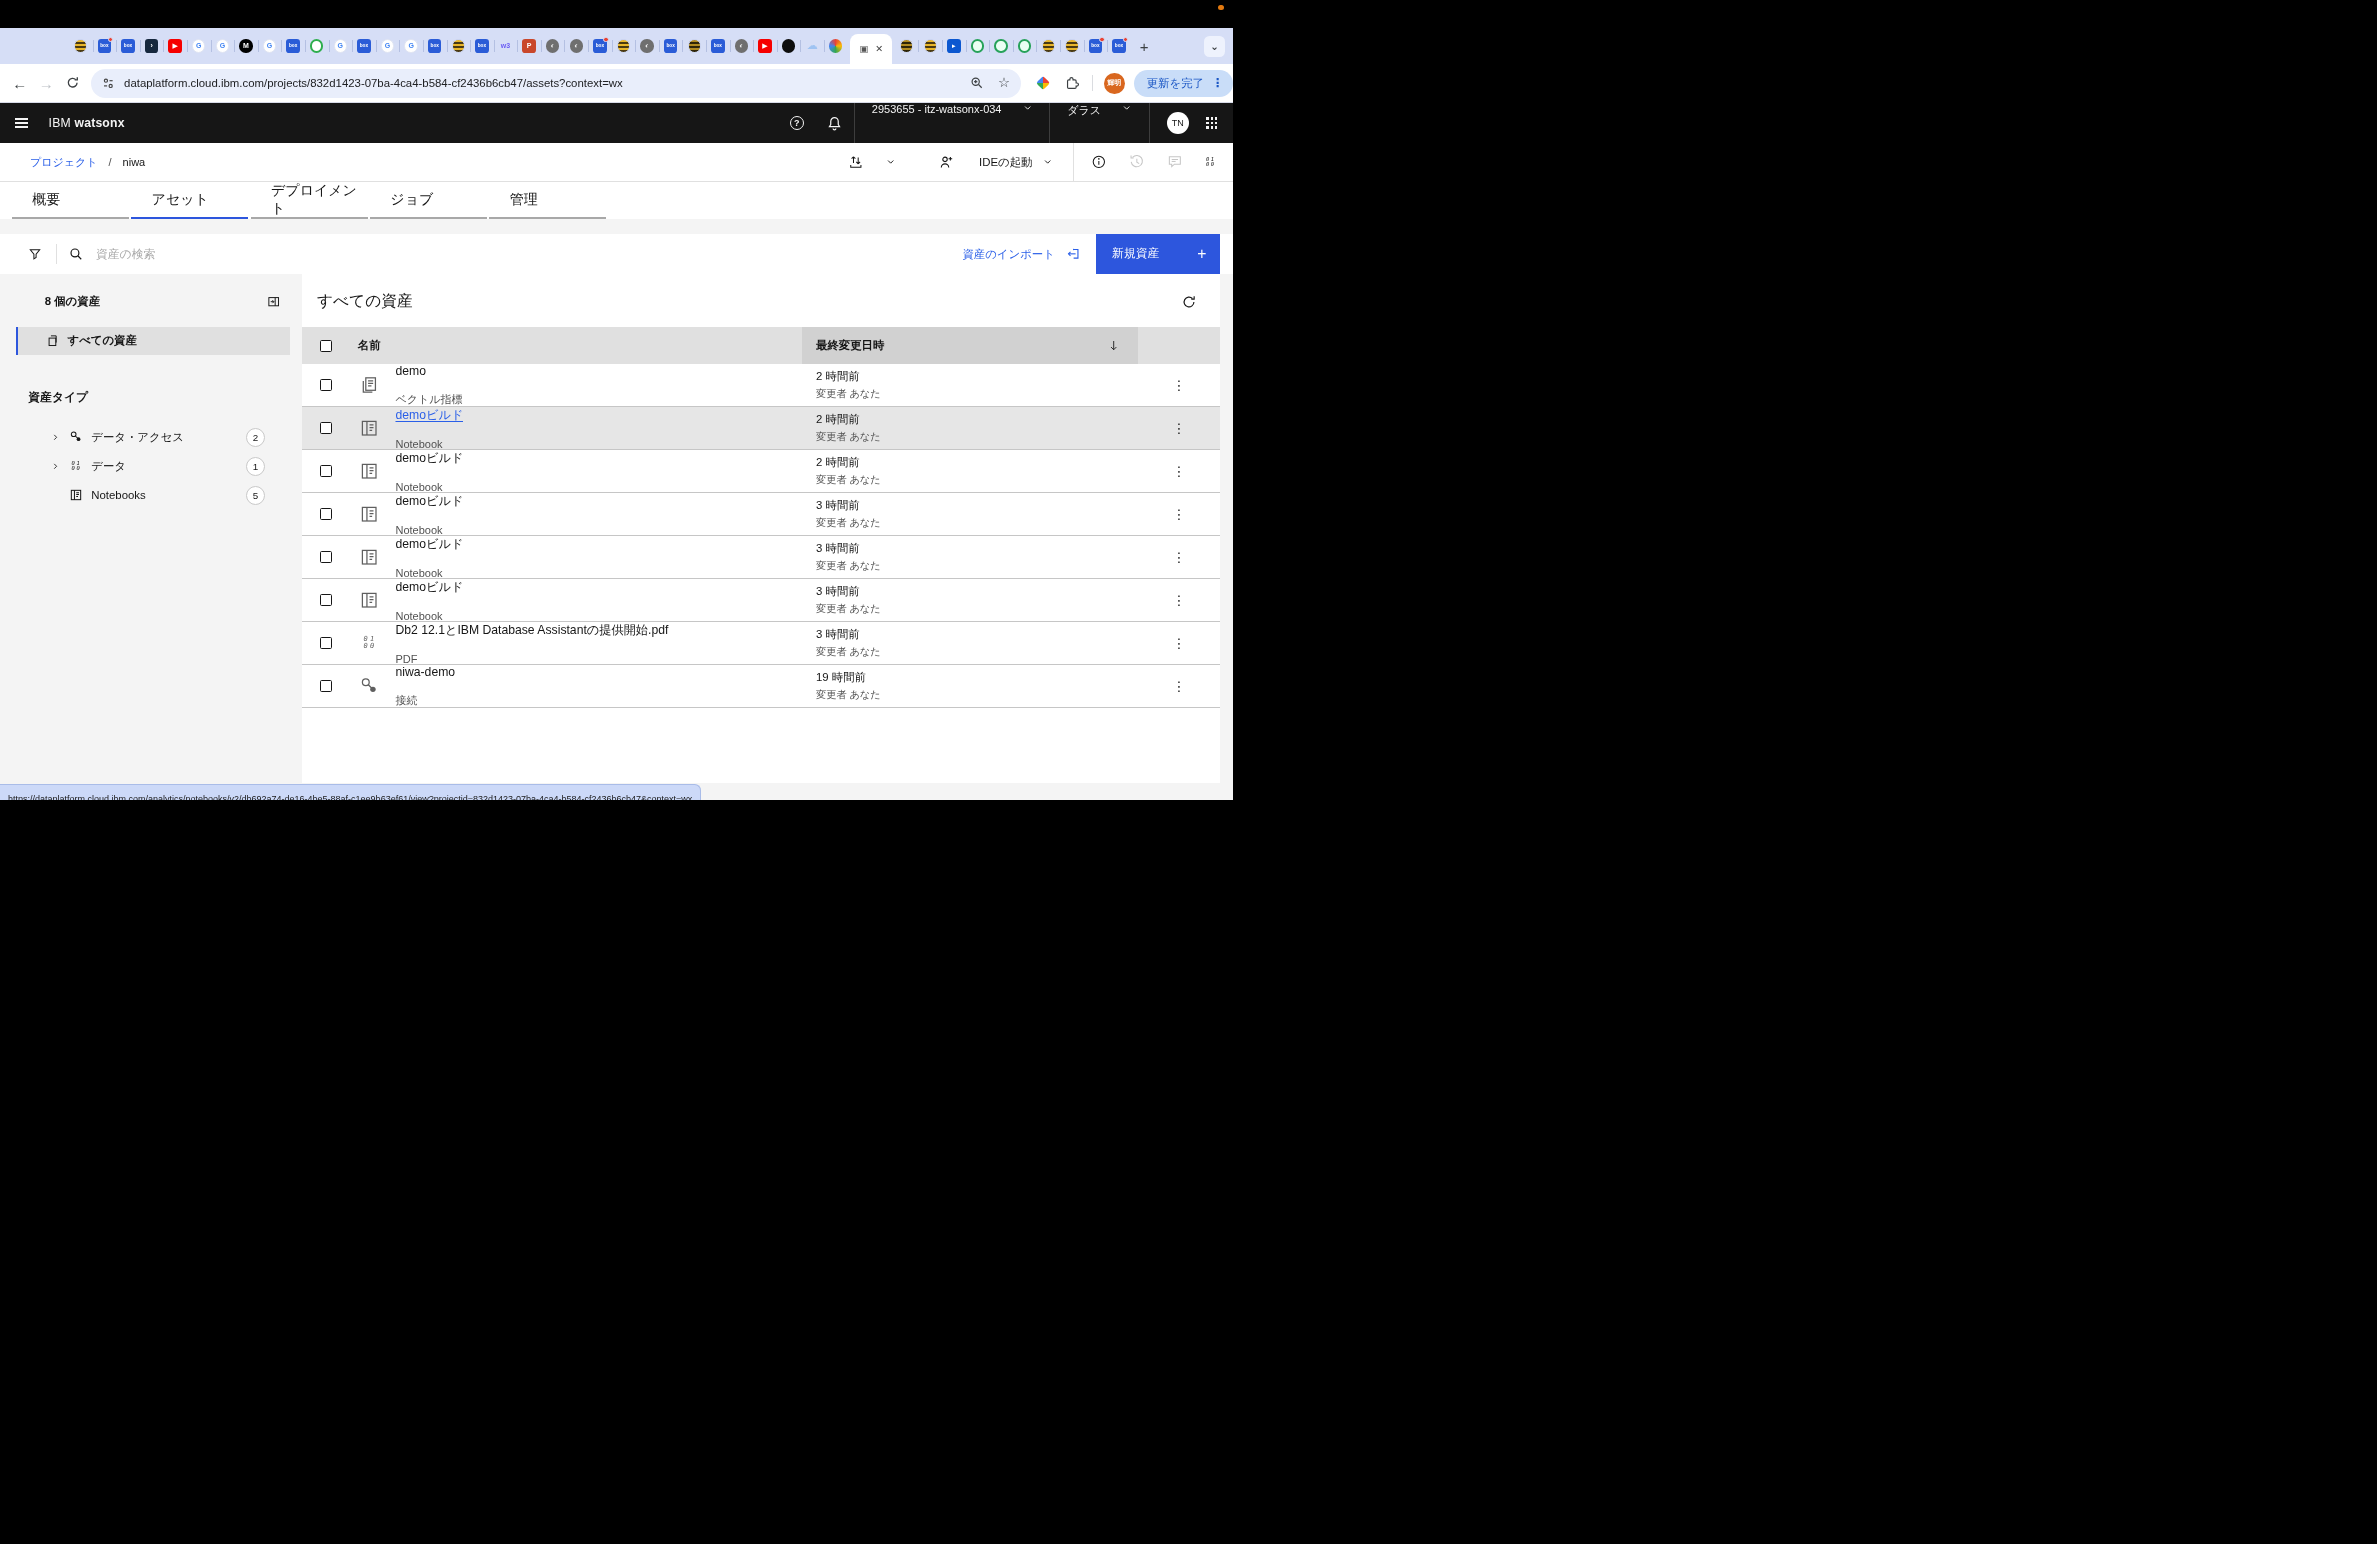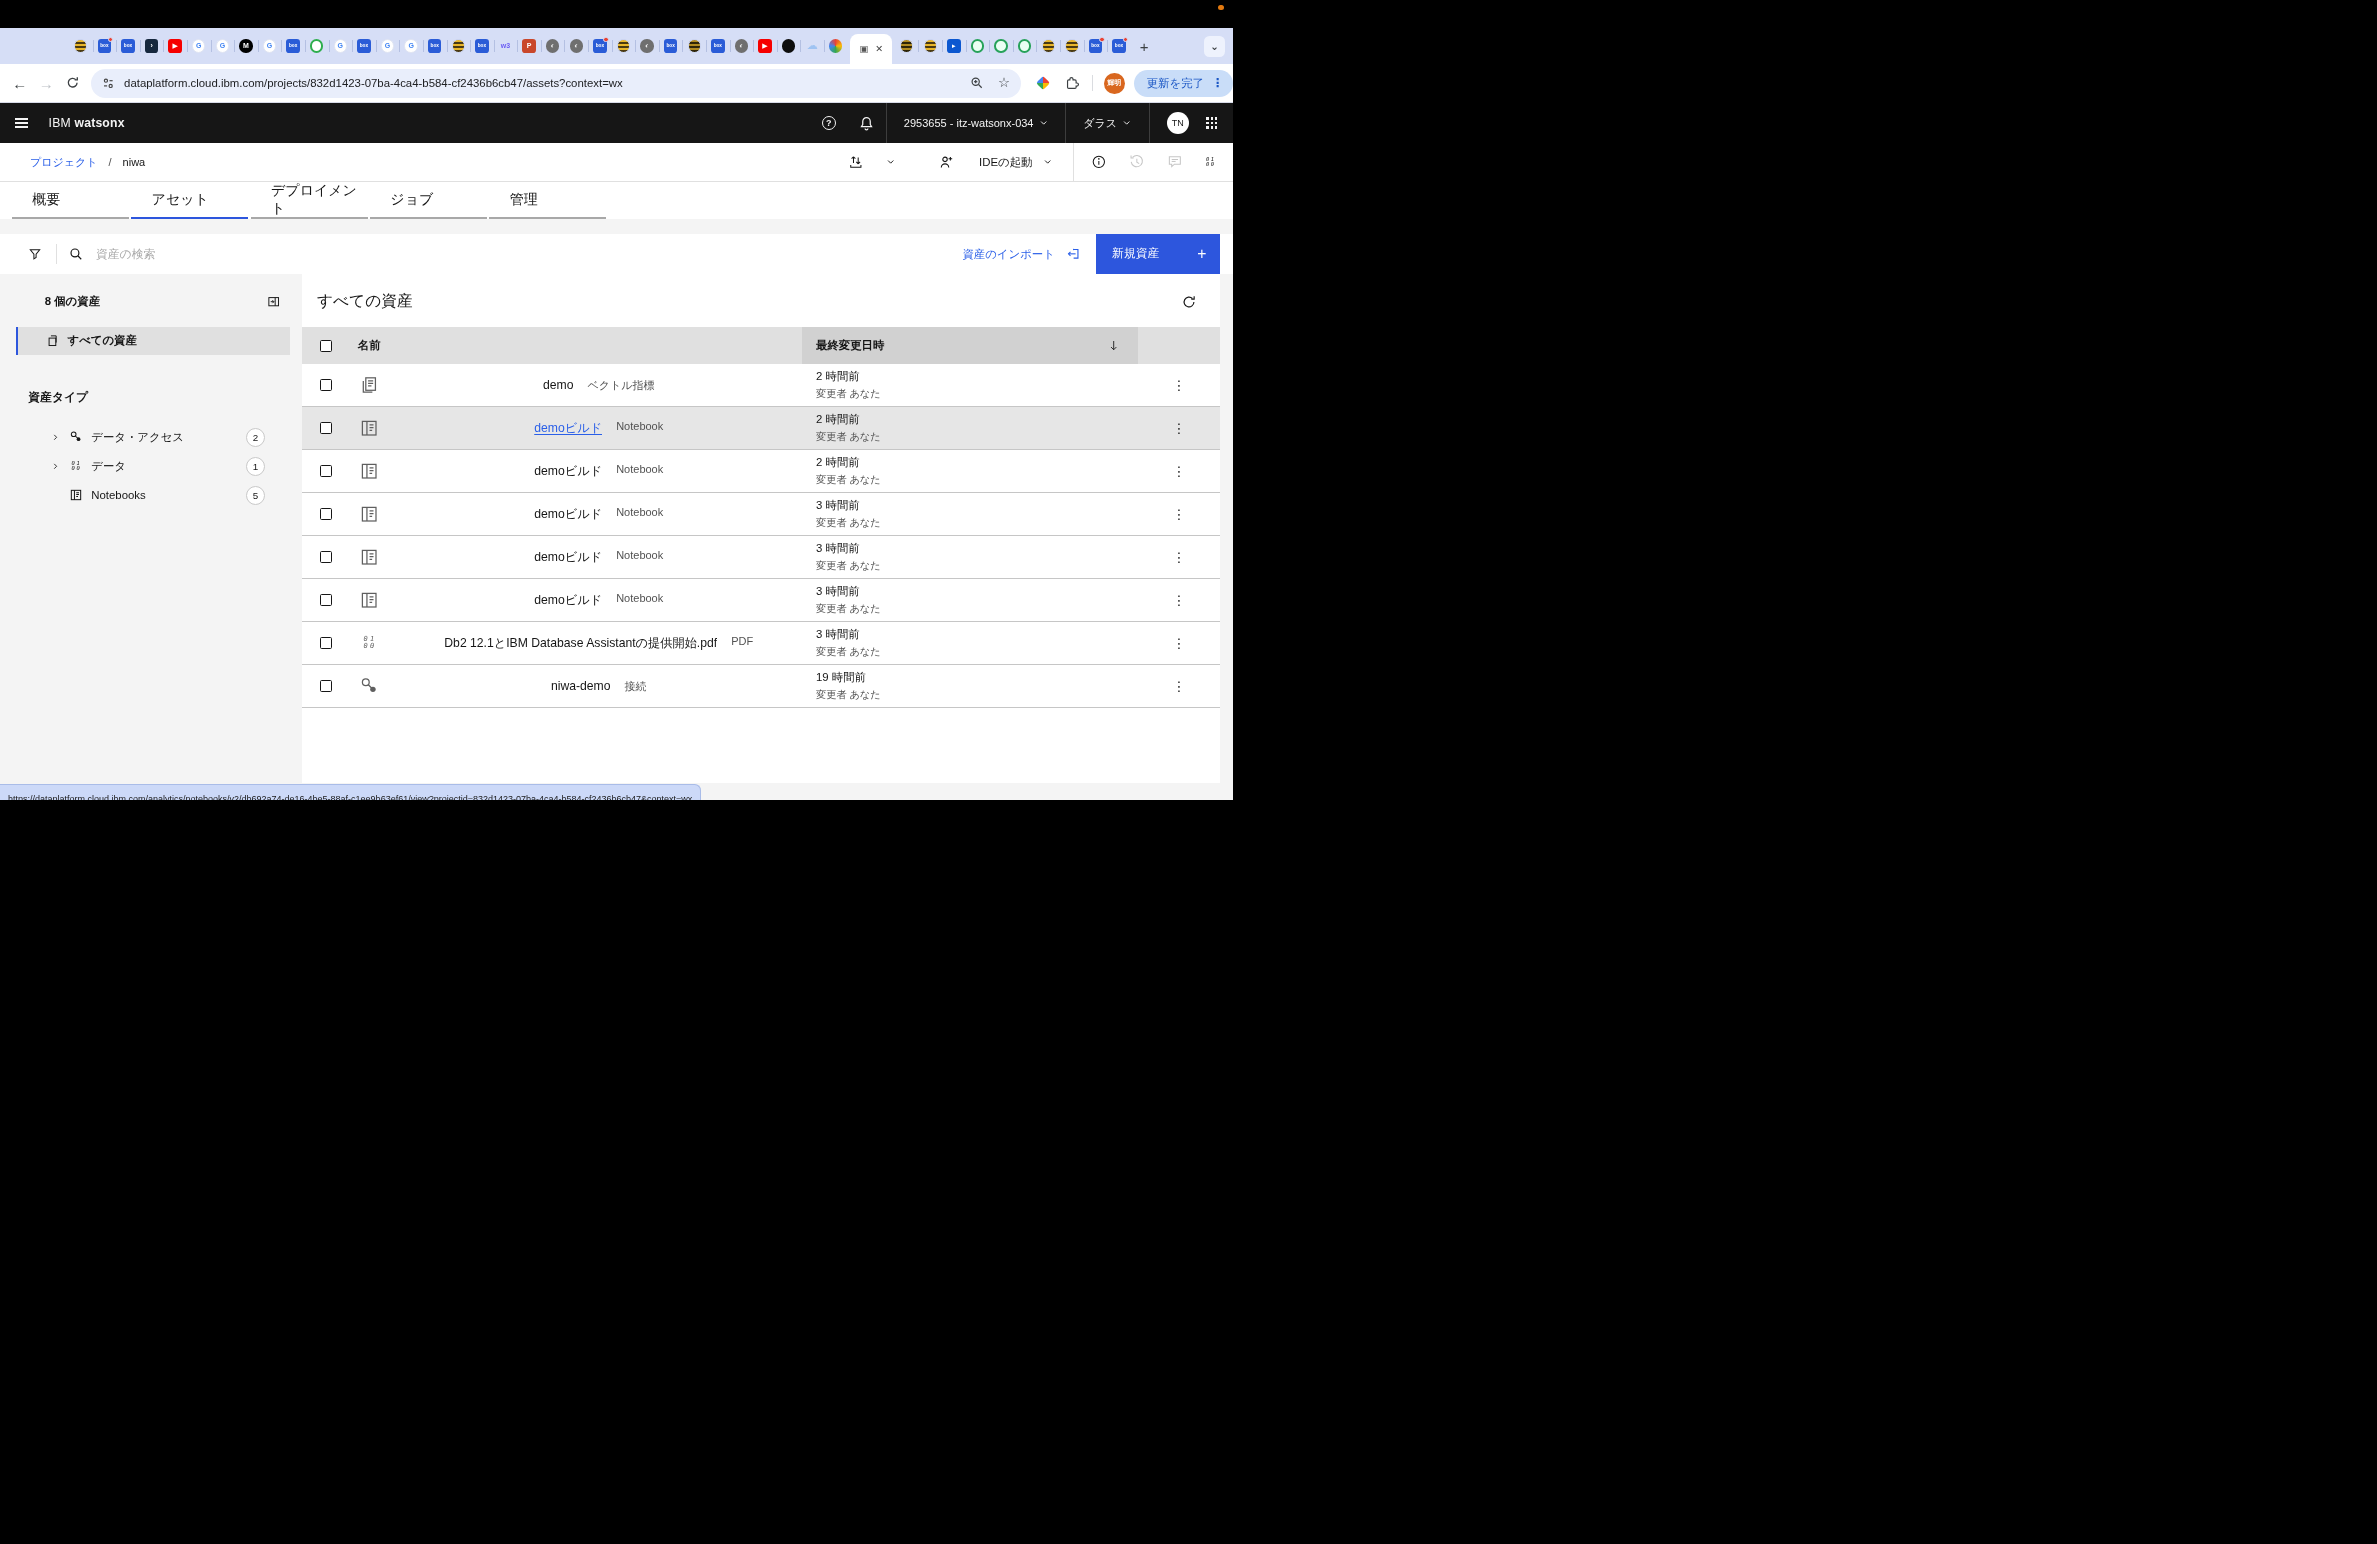--- a/index.html
+++ b/index.html
@@ -69,21 +69,21 @@
     display:flex;align-items:center}
   .burger{width:12.6px;margin-left:15px;display:flex;flex-direction:column;gap:2.8px}
   .burger i{height:1.3px;background:#f4f4f4;display:block}
   .brand{margin-left:21px;font-size:12.2px;letter-spacing:0.2px}
   .brand b{font-weight:700}
   .hright{margin-left:auto;display:flex;align-items:center;height:100%}
   .hicon{width:38px;height:100%;display:flex;align-items:center;justify-content:center;color:#f4f4f4}
   .qcirc{width:14px;height:14px;border:1.1px solid #f4f4f4;border-radius:50%;display:flex;align-items:center;
     justify-content:center;font-size:9px;font-weight:bold}
   .hdiv{width:0.8px;height:100%;background:#3d3d3d}
-  .hsel{height:100%;display:flex;align-items:center;gap:5px;padding:0 17.3px;font-size:11px;white-space:nowrap}
+  .hsel{height:100%;display:flex;gap:21px;padding:0 17.3px;font-size:11px;white-space:nowrap}
   .chev{display:block}
   .tnav{width:22px;height:22px;border-radius:50%;background:#fff;color:#161616;font-size:9px;
     display:flex;align-items:center;justify-content:center;margin:0 11px 0 17.3px}
   .switcher{display:grid;grid-template-columns:repeat(3,2.4px);grid-gap:2px;margin:0 15.7px 0 6.3px}
   .switcher i{width:2.4px;height:2.4px;background:#f4f4f4;display:block}
 
   
   .breadcrumb{position:absolute;left:0;top:143px;width:1233px;height:39px;background:#fff;border-bottom:0.8px solid #e0e0e0;
     display:flex;align-items:center}
   .bc-left{margin-left:30px;display:flex;align-items:center;gap:11px;font-size:11px}
@@ -148,21 +148,21 @@
   .cbwrap{width:44px;display:flex;align-items:center;justify-content:flex-start;padding-left:18px;flex:0 0 auto}
   .cb{width:11.8px;height:11.8px;border:1.2px solid #161616;border-radius:1.6px;background:#fff}
   .th-name{flex:1 1 auto;display:flex;align-items:center;margin-left:11.8px;font-size:11.4px;font-weight:700}
   .th-date{width:336px;background:#d1d1d1;display:flex;align-items:center;justify-content:space-between;
     padding:0 17.3px 0 14px;font-size:11.4px;font-weight:700;flex:0 0 auto}
   .th-tail{width:82px;flex:0 0 auto}
   .trow{height:43px;border-bottom:0.8px solid #c6c6c6;display:flex;align-items:center;background:#fff}
   .trow.hl{background:#e6e6e6}
   .ricon{width:22px;margin-left:11.8px;color:#5f5f5f;flex:0 0 auto;display:flex;justify-content:center}
   .ricon .bin{font-size:7px;line-height:7px;letter-spacing:2.4px;text-indent:2.4px;color:#5f5f5f}
-  .namecol{flex:1 1 auto;margin-left:15.7px;display:flex;justify-content:center;gap:14px;min-width:0}
+  .namecol{flex:1 1 auto;margin-left:15.7px;display:flex;flex-direction:column;justify-content:center;gap:14px;min-width:0}
   .rname{font-size:12.2px;color:#161616;text-decoration:none;white-space:nowrap;overflow:hidden;text-overflow:ellipsis}
   .rname.link{color:#2a5fe8;text-decoration:underline;text-underline-offset:2.4px;text-decoration-thickness:1.2px;align-self:flex-start}
   .rtype{font-size:11px;color:#525252}
   .datecol{width:336px;flex:0 0 auto;display:flex;flex-direction:column;justify-content:center;gap:3.1px;padding-left:14px}
   .rtime{font-size:11.4px;color:#161616}
   .rby{font-size:10.2px;color:#525252}
   .kebabcol{width:82px;flex:0 0 auto;display:flex;justify-content:center}
   .kebab{font-size:13.4px;color:#161616;line-height:1;letter-spacing:0}
 
   

